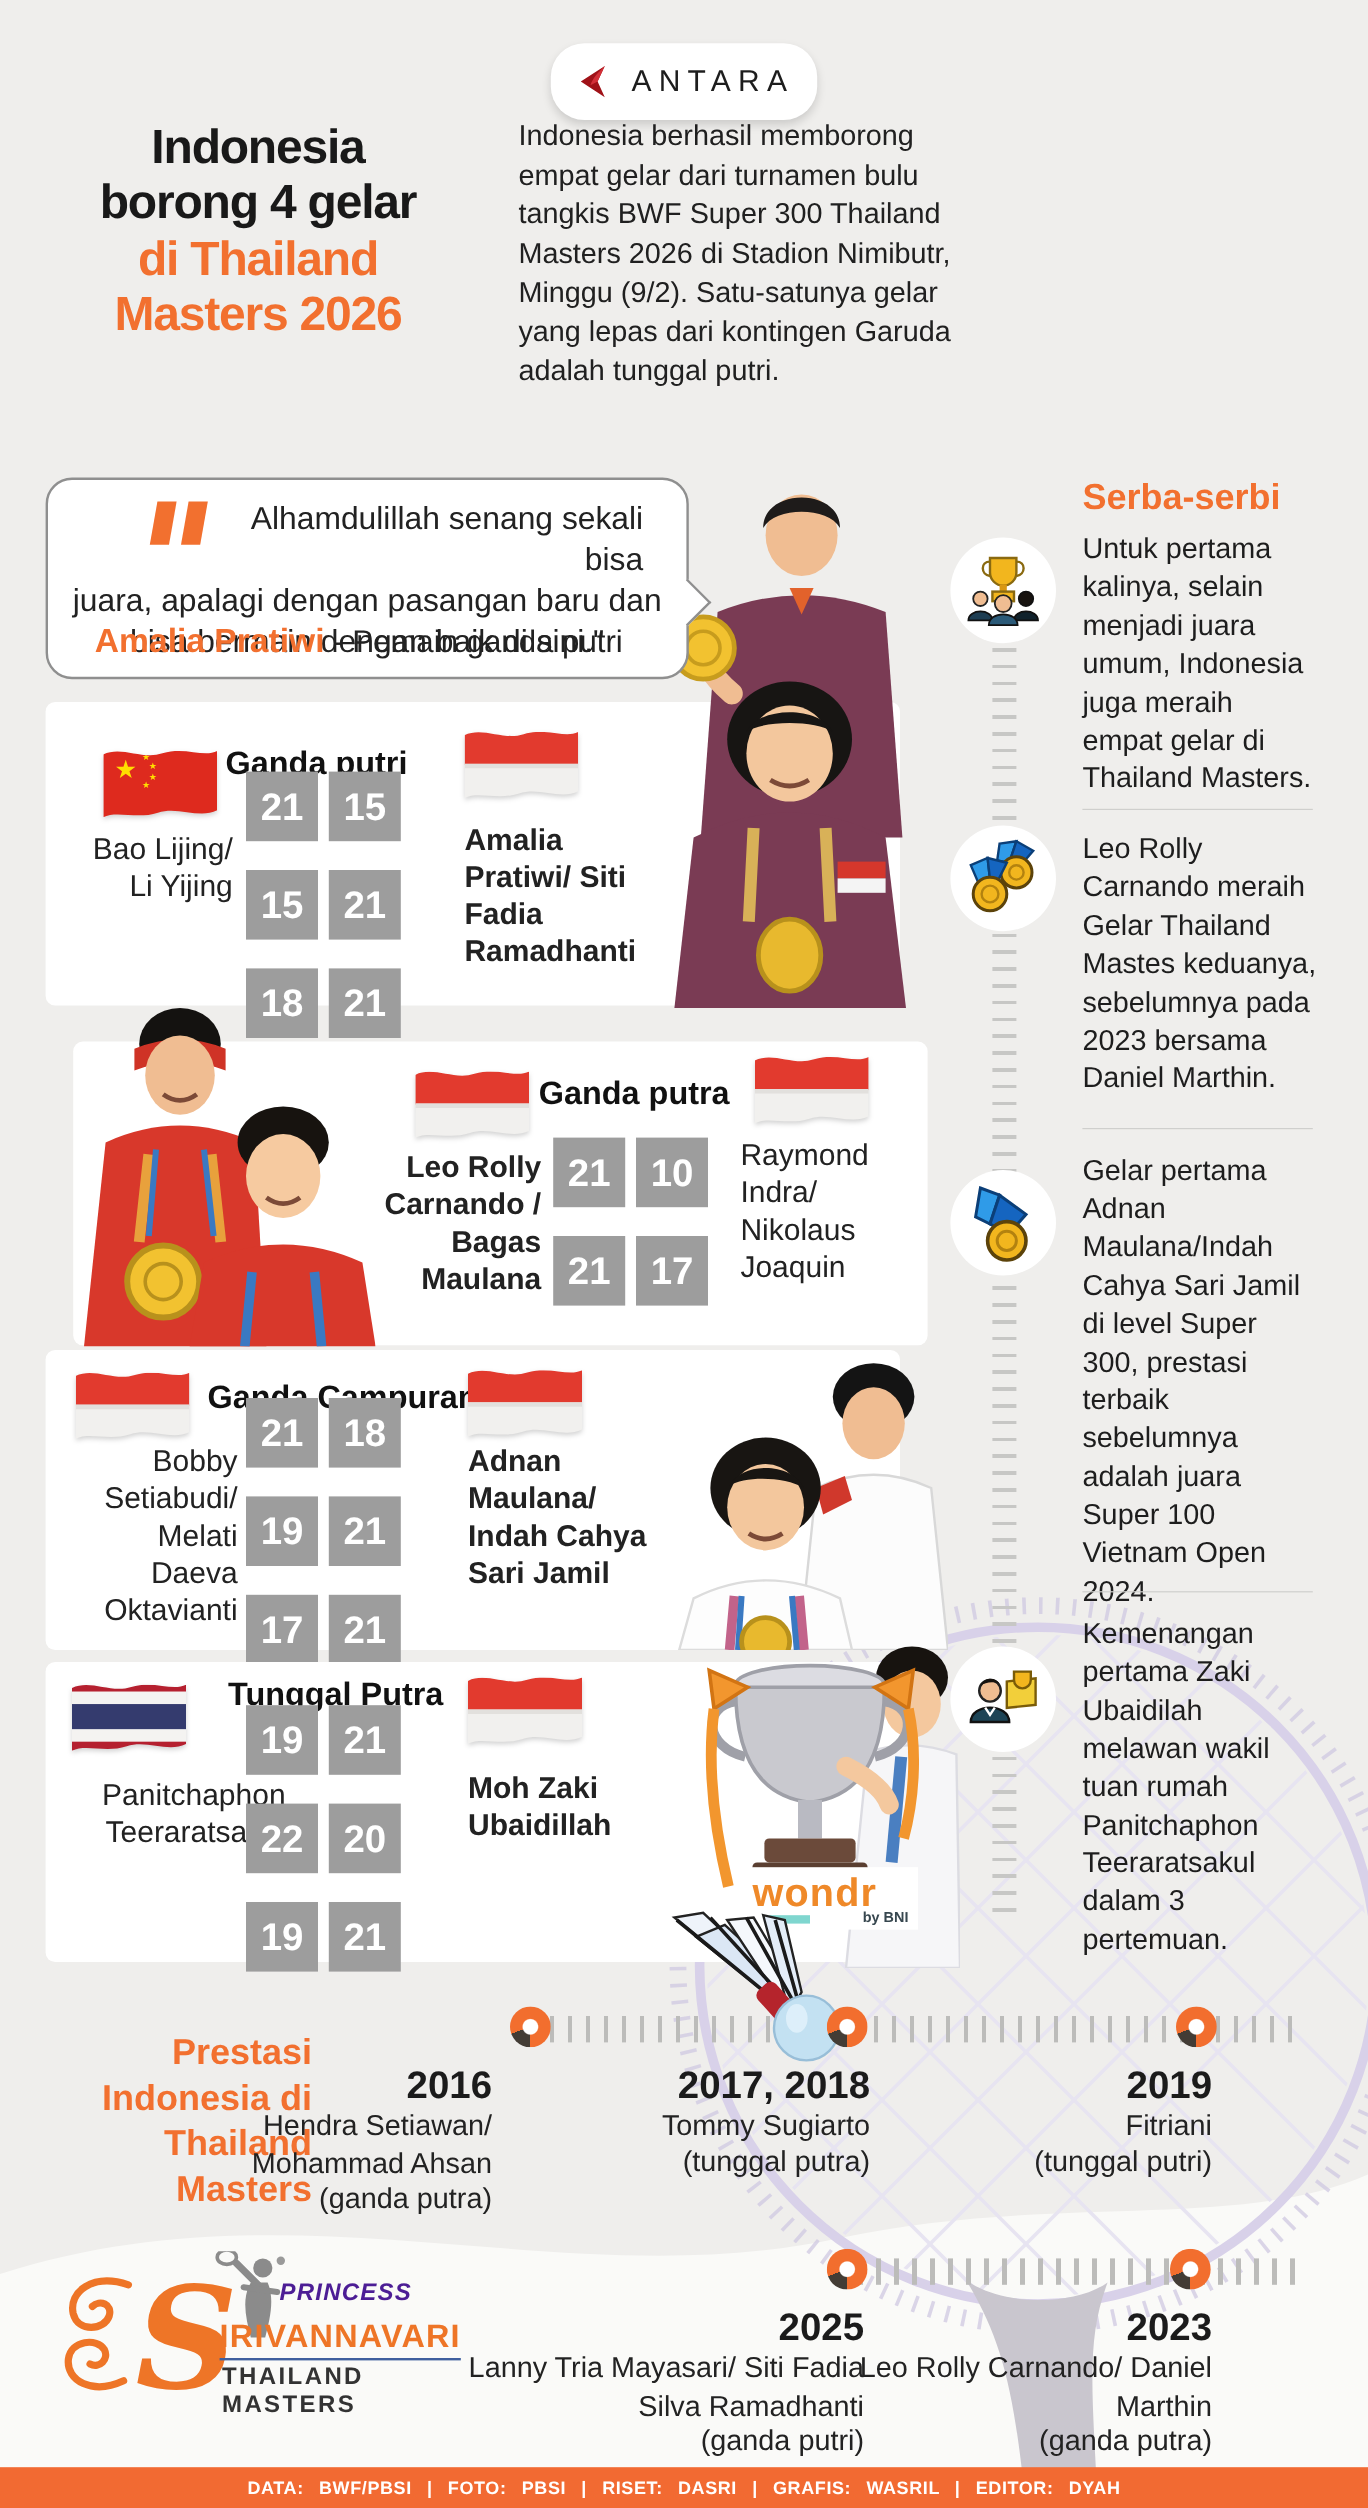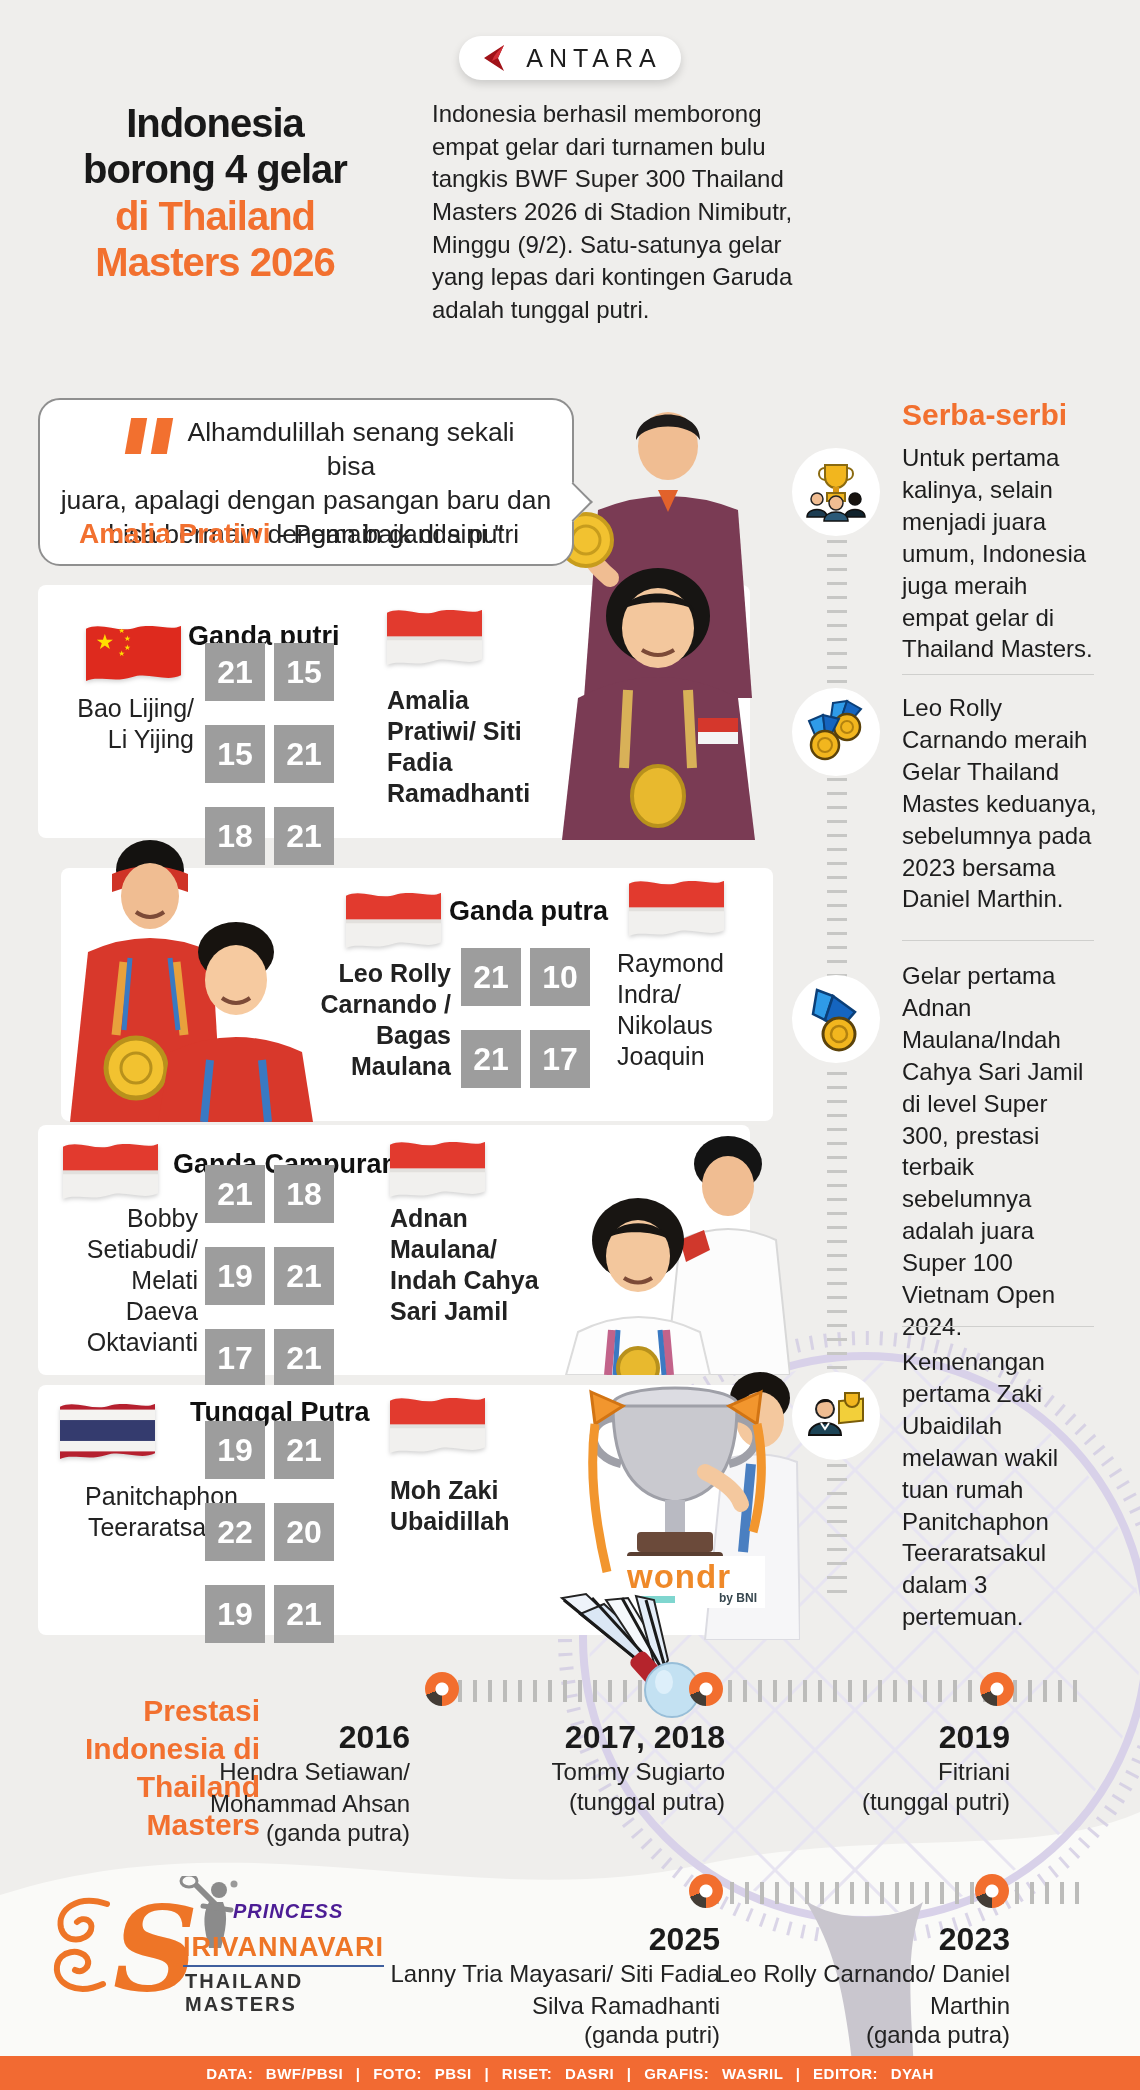--- a/index.html
+++ b/index.html
@@ -1,36 +1,36 @@
 <!DOCTYPE html>
 <html><head>
 <meta charset="utf-8">
 <style>
   html,body{margin:0;padding:0;}
   .page{position:relative;width:1140px;height:2090px;background:#efeeec;overflow:hidden;
         font-family:"Liberation Sans",sans-serif;color:#1c1c1c;}
   .abs{position:absolute;}
   
-  .antara-pill{left:459px;top:36px;width:222px;height:44px;background:#fff;border-radius:28px;
+  .antara-pill{left:459px;top:36px;width:222px;height:64px;background:#fff;border-radius:28px;
       box-shadow:0 4px 8px rgba(0,0,0,.15);display:flex;align-items:center;justify-content:center;gap:14px;z-index:5;}
   .antara-word{font-size:25px;letter-spacing:6px;color:#1d1d1d;font-weight:400;}
   .title{left:20px;top:100px;width:390px;text-align:center;font-weight:bold;
       font-size:40px;line-height:1.16;letter-spacing:-1px;color:#191919;z-index:4;}
   .title .orange{color:#F2702F;}
   .intro{left:432px;top:98px;width:376px;font-size:24px;line-height:1.36;color:#202020;z-index:4;}
   
   .bubble{left:38px;top:398px;width:532px;height:164px;background:#fff;border:2px solid #8f8f8f;
       border-radius:22px;z-index:6;}
   .bubble .tail{position:absolute;right:-15px;top:88px;width:26px;height:26px;background:#fff;
       border-right:2px solid #8f8f8f;border-top:2px solid #8f8f8f;transform:rotate(45deg);}
   .qmark{position:absolute;left:88px;top:18px;width:52px;height:36px;}
   .qmark i{position:absolute;top:0;width:16px;height:36px;background:#F2702F;transform:skewX(-10deg);}
   .qmark i:nth-child(2){left:26px;}
   .qtext{position:absolute;left:16px;right:16px;top:16px;text-align:center;font-size:26.5px;line-height:1.28;color:#222;}
-  .qtext .first{display:block;padding-left:110px;padding-right:20px;text-align:center;}
+  .qtext .first{display:block;padding-left:110px;padding-right:20px;text-align:right;}
   .qauthor{position:absolute;left:0;right:14px;bottom:14px;text-align:center;font-size:26px;color:#222;}
   .qauthor b{color:#F2702F;font-size:28px;}
   
   .card{position:absolute;left:38px;width:712px;background:#fff;border-radius:8px;z-index:3;}
   .cat{position:absolute;font-size:27px;font-weight:bold;color:#111;}
   .team{position:absolute;font-size:25px;line-height:1.24;color:#222;}
   .team.right{text-align:right;}
   .team.winner{font-weight:bold;}
   .scores{position:absolute;display:grid;grid-template-columns:60px 60px;grid-auto-rows:58px;gap:24px 9px;}
   .sbox{background:#9d9d9d;color:#fff;font-weight:bold;font-size:32px;display:flex;

